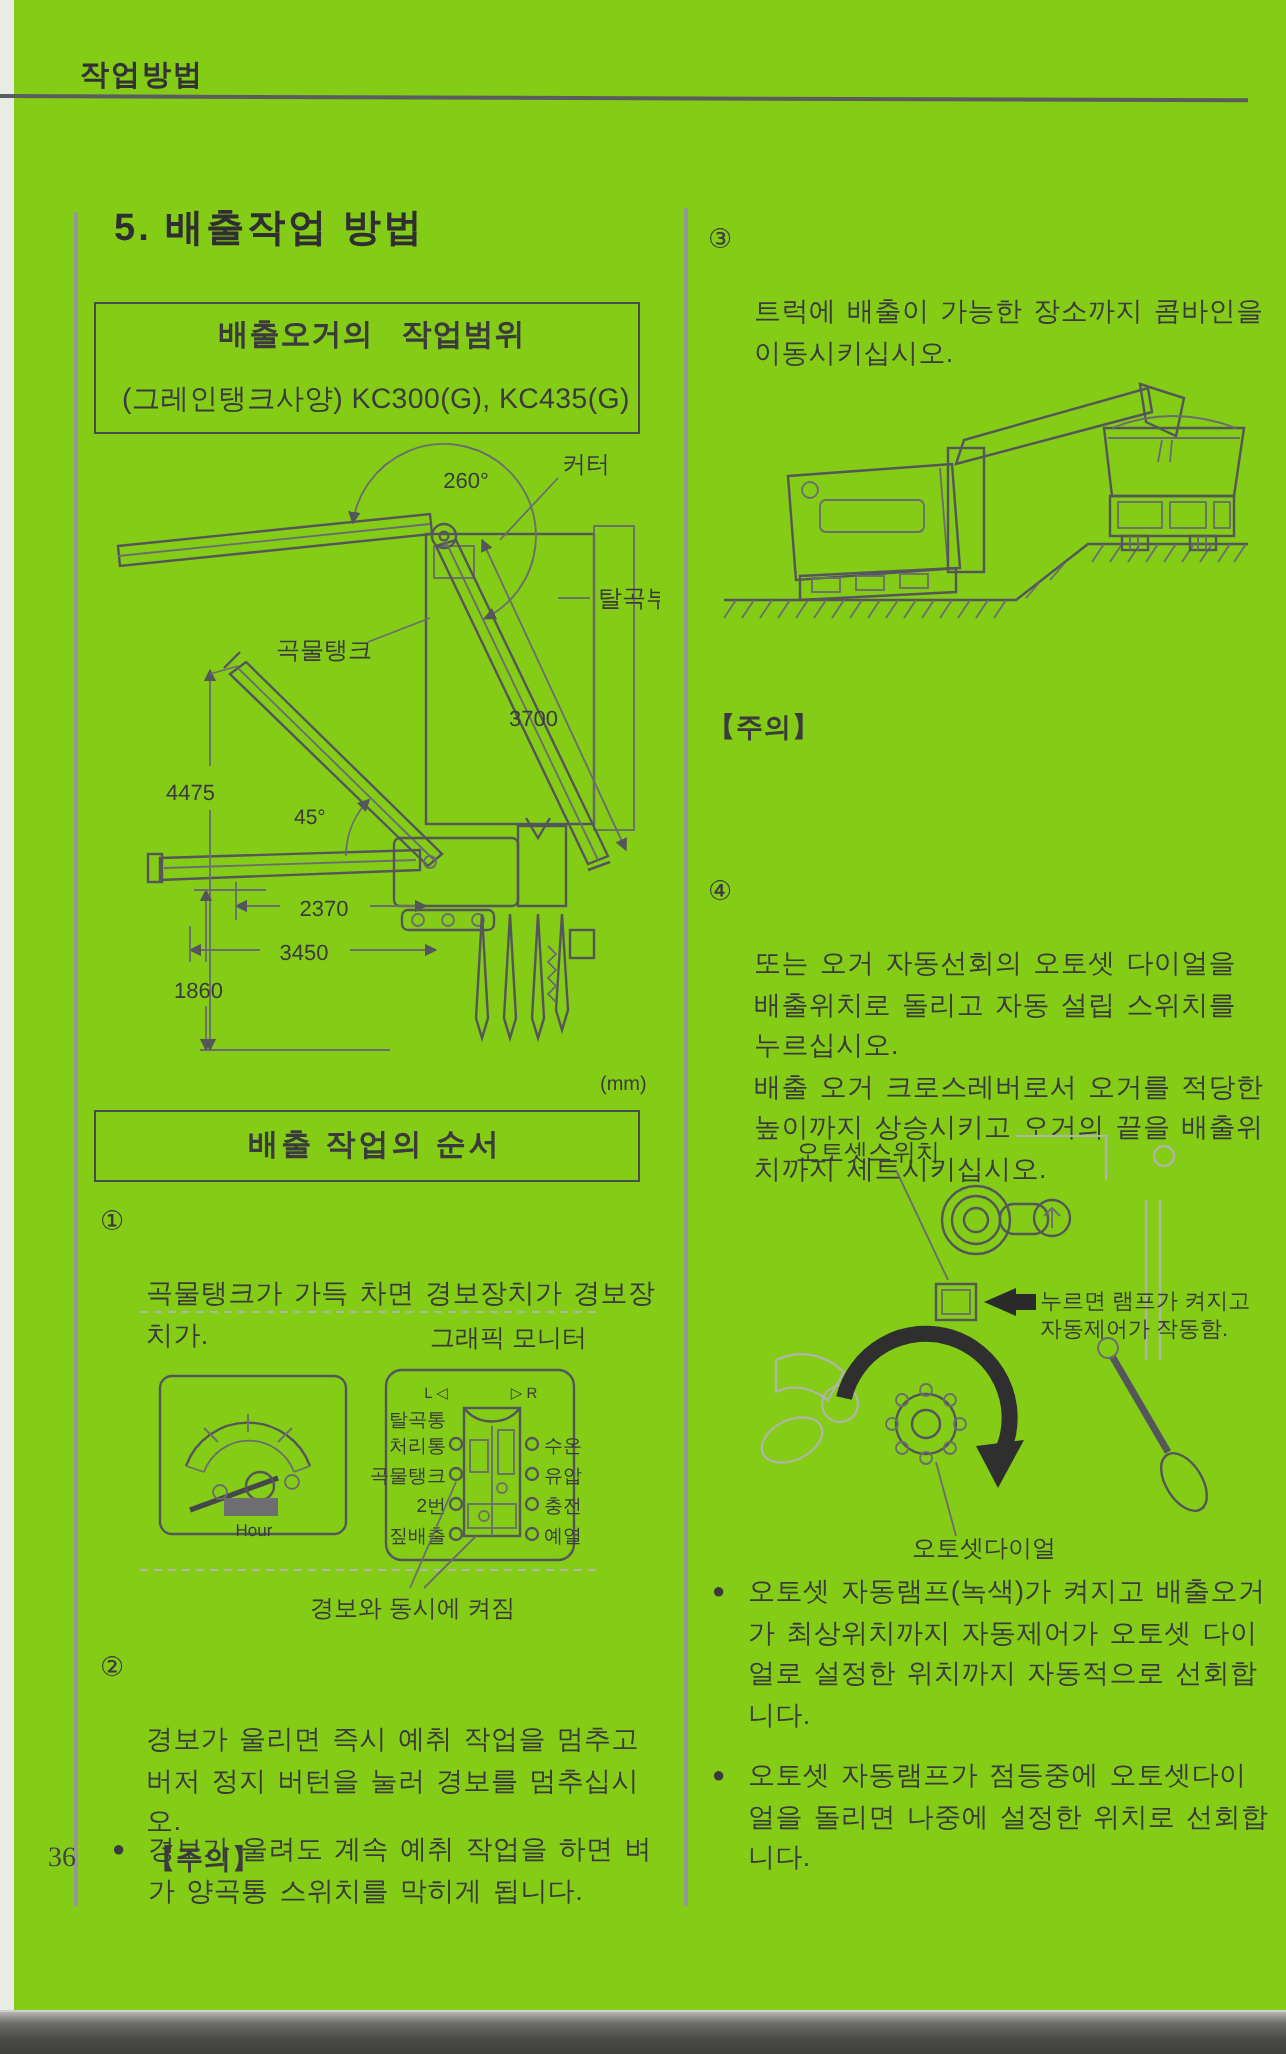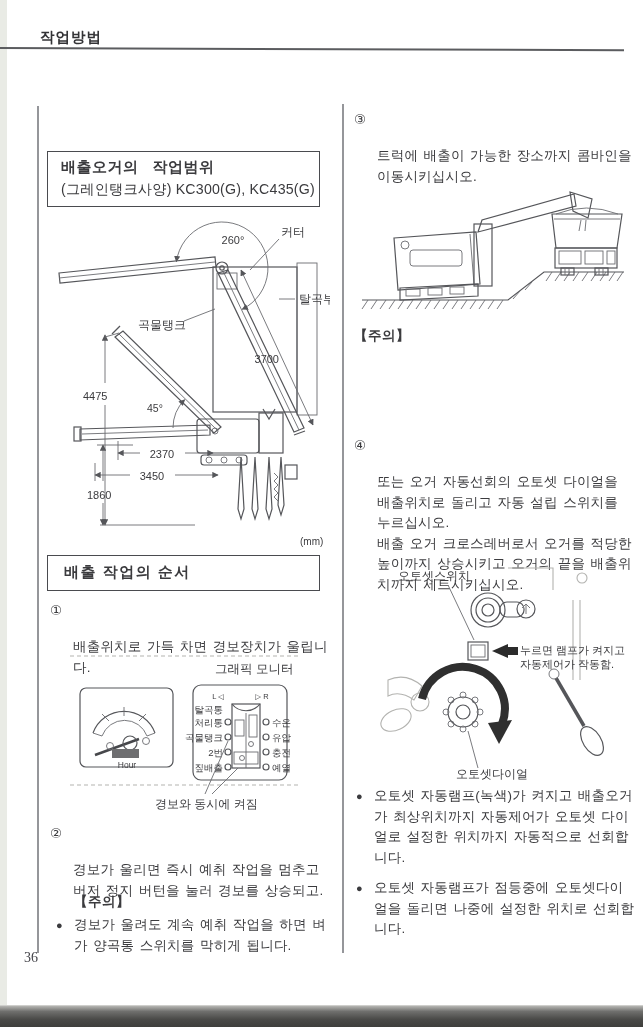--- a/index.html
+++ b/index.html
@@ -1,57 +1,58 @@
 <!DOCTYPE html>
 <html><head>
 <meta charset="utf-8">
 <style>
   html,body{margin:0;padding:0;background:#d8d8d4;}
-  .page{position:relative;width:643px;height:1027px;background:#ffffff;overflow:hidden;
+  .page{position:relative;width:643px;height:1027px;background:#84cc16;overflow:hidden;
         font-family:"Liberation Sans","DejaVu Sans",sans-serif;color:#3b3b3e;}
   .abs{position:absolute;}
   .txt{font-size:13.5px;line-height:20.5px;letter-spacing:.2px;word-spacing:1.5px;}
   .step{display:flex;gap:5px;}
   .step .num{flex:0 0 18px;font-size:13.5px;line-height:20.5px;}
   .step .body{flex:1;margin-top:36px;}
   .bullet-row{display:flex;gap:6px;}
   .bullet-row .dot{flex:0 0 12px;font-size:11px;line-height:20.5px;color:#3b3b3e;}
   .vrule{width:1.5px;background:#95969a;}
-  .box{border:1.7px solid #4a4b4f;box-sizing:border-box;}
+  .box{border:1.7px solid #4a4b4f;box-sizing:border-box;text-align:center;}
   .edge-left{left:0;top:0;width:7px;height:1027px;background:#e9ebe5;}
   .header-label{left:40px;top:28px;font-size:14.5px;font-weight:bold;letter-spacing:1px;color:#333336;}
   .header-rule{left:0;top:47px;width:624px;height:2px;background:#5b5c5f;transform:rotate(.2deg);transform-origin:left center;}
   .section-title{left:57px;top:101px;font-size:19px;font-weight:bold;letter-spacing:1.5px;color:#2f2f32;}
   .range-box{left:47px;top:151px;width:273px;padding:6px 8px 7px 13px;}
   .range-box .l1{font-size:15px;font-weight:bold;letter-spacing:.5px;white-space:pre;}
-  .range-box .l2{font-size:14.2px;margin-top:3px;letter-spacing:.2px;white-space:pre;}
+  .range-box .l2{font-size:14.2px;margin-top:13px;letter-spacing:.2px;white-space:pre;}
   .order-box{left:47px;top:555px;width:273px;padding:7px 8px 8px 16px;}
   .order-box .t{font-size:15px;font-weight:bold;letter-spacing:1.5px;}
-  .caution-t{font-size:13.5px;font-weight:bold;letter-spacing:.5px;}
-  .pagenum{left:24px;top:950px;font-size:14px;color:#44444a;font-family:"Liberation Serif","DejaVu Serif",serif;}
+  .caution-t{font-size:13.5px;font-weight:bold;letter-spacing:.5px;margin-top:28px;}
+  .pagenum{left:24px;top:922px;font-size:14px;color:#44444a;font-family:"Liberation Serif","DejaVu Serif",serif;}
   .scanband{left:0;top:1005px;width:643px;height:22px;border-top:1px solid #cfcfcc;
             background:linear-gradient(180deg,#b5b5b2 0%,#6f6f6d 25%,#4a4a48 60%,#3d3d3b 100%);}
   svg{display:block;}
   svg text{font-family:"Liberation Sans","DejaVu Sans",sans-serif;fill:#3b3b3e;}
   .sk{stroke:#55565a;stroke-width:1.2;fill:none;}
   .skthin{stroke:#6b6c70;stroke-width:.9;fill:none;}
   .ghost{stroke:#b3b3b0;stroke-width:1.1;fill:none;}
 </style>
 </head>
 <body>
 
 <div class="page">
 
   <div class="abs edge-left"></div>
   <div class="abs header-label">작업방법</div>
   <div class="abs header-rule"></div>
 
   <div class="abs vrule" style="left:37px;top:106px;height:847px;"></div>
   <div class="abs vrule" style="left:342px;top:104px;height:849px;"></div>
 
+  <div class="abs section-title">5. 배출작업 방법</div>
 
   <div class="abs box range-box">
     <div class="l1">배출오거의   작업범위</div>
     <div class="l2">(그레인탱크사양) KC300(G), KC435(G)</div>
   </div>
 
   <svg class="abs" style="left:45px;top:213px;" width="285" height="340" viewBox="0 0 285 340">
     <defs>
       <marker id="ah1" viewBox="0 0 10 10" refX="9" refY="5" markerWidth="7" markerHeight="7" orient="auto-start-reverse">
         <path d="M0,0L10,5L0,10z" fill="#55565a"></path>
@@ -126,21 +127,21 @@
       <text x="255" y="332" font-size="10">(mm)</text>
     </g>
   </svg>
 
   <div class="abs box order-box">
     <div class="t">배출 작업의 순서</div>
   </div>
 
   <div class="abs step txt" style="left:50px;top:601px;width:278px;">
     <span class="num">①</span>
-    <span class="body">배출위치로 가득 차면 경보장치가 울립니다.</span>
+    <span class="body">곡물탱크가 가득 차면 경보장치가 경보장치가.</span>
   </div>
 
   <svg class="abs" style="left:42px;top:652px;" width="285" height="162" viewBox="0 0 285 162">
     <line class="ghost" x1="28" y1="4" x2="258" y2="4" stroke-dasharray="4,3"></line>
     <line class="ghost" x1="28" y1="133" x2="258" y2="133" stroke-dasharray="4,3"></line>
     <text x="173" y="21" font-size="12.5">그래픽 모니터</text>
 
     <g>
       <rect class="sk" x="38" y="36" width="93" height="79" rx="6"></rect>
       <path class="sk" d="M51,81 A33,33 0 0 1 113,81"></path>
@@ -188,21 +189,21 @@
       <text x="230" y="104" font-size="9.5">충전</text>
       <text x="230" y="119" font-size="9.5">예열</text>
     </g>
     <line class="skthin" x1="186" y1="89" x2="163" y2="142"></line>
     <line class="skthin" x1="196" y1="116" x2="170" y2="142"></line>
     <text x="113" y="156" font-size="12">경보와 동시에 켜짐</text>
   </svg>
 
   <div class="abs step txt" style="left:50px;top:824px;width:281px;">
     <span class="num">②</span>
-    <span class="body">경보가 울리면 즉시 예취 작업을 멈추고 버저 정지 버턴을 눌러 경보를 상승되고.</span>
+    <span class="body">경보가 울리면 즉시 예취 작업을 멈추고 버저 정지 버턴을 눌러 경보를 멈추십시오.</span>
   </div>
 
   <div class="abs caution-t" style="left:74px;top:893px;">【주의】</div>
 
   <div class="abs bullet-row txt" style="left:56px;top:915px;width:278px;">
     <span class="dot">●</span>
     <span class="body">경보가 울려도 계속 예취 작업을 하면 벼가 양곡통 스위치를 막히게 됩니다.</span>
   </div>
 
   <div class="abs pagenum">36</div>

